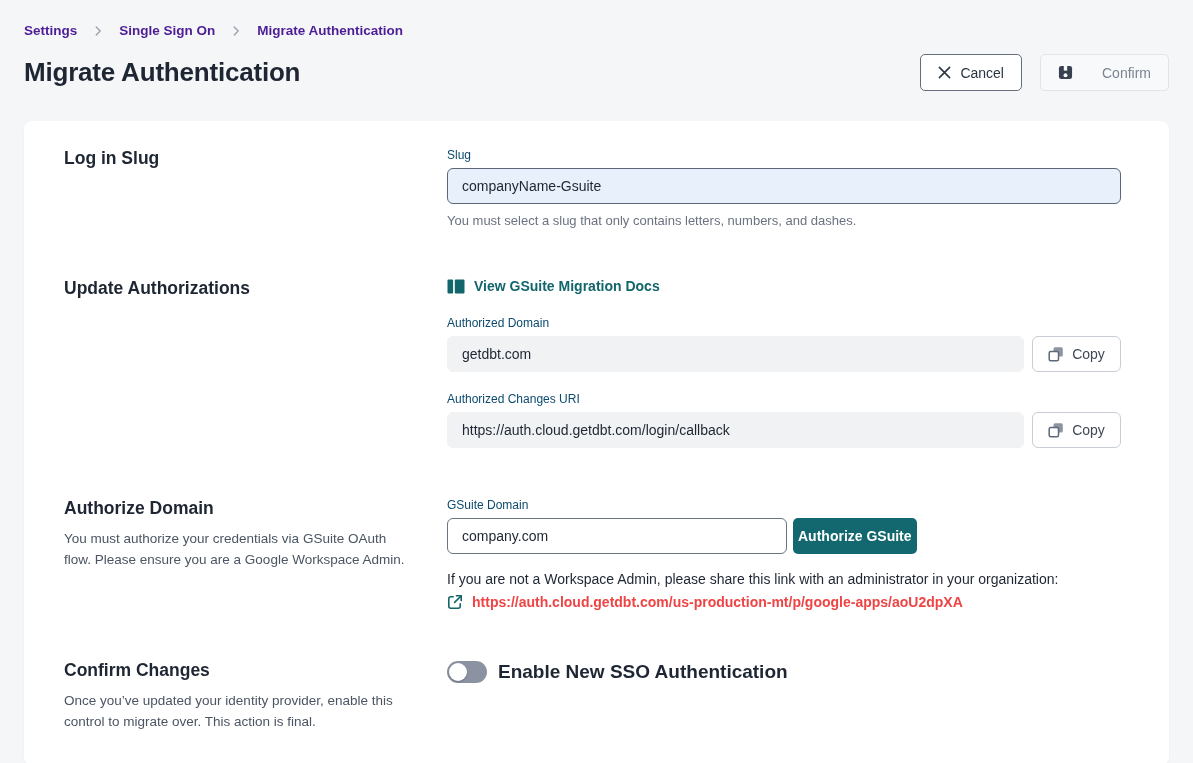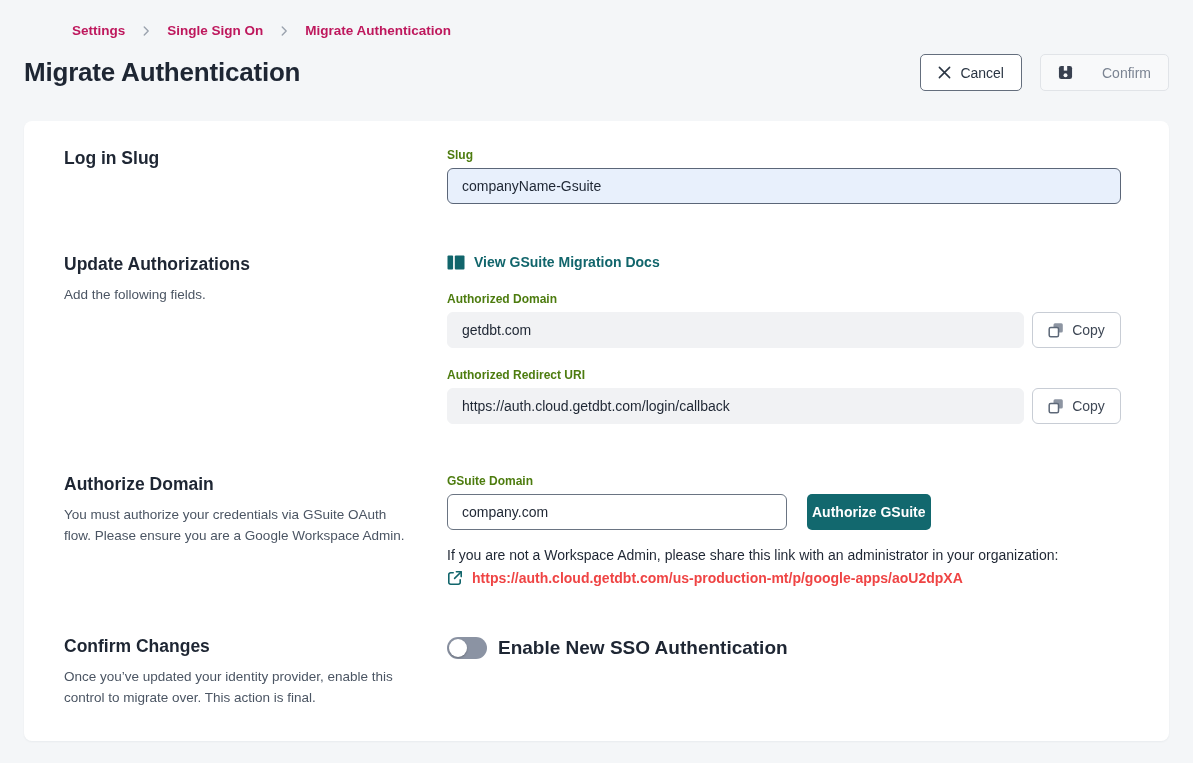--- a/index.html
+++ b/index.html
@@ -4,57 +4,57 @@
 <style>
   * { box-sizing: border-box; margin: 0; padding: 0; }
   html,body { width:1193px; height:763px; }
   body {
     background:#f4f6f8;
     font-family:"Liberation Sans", sans-serif;
     color:#1f2a38;
     overflow:hidden;
   }
   .header { padding:23px 24px 0 24px; }
-  .breadcrumb { display:flex; align-items:center; font-size:13.5px; font-weight:600; color:#be185d;margin-left:48px; }
+  .breadcrumb { display:flex; align-items:center; font-size:13.5px; font-weight:600; color:#4c1d95; }
   .breadcrumb .crumb { cursor:pointer; }
   .breadcrumb .crumb.current { font-weight:700; }
   .breadcrumb .sep { margin:0 14px; display:inline-flex; }
   .title-row { display:flex; justify-content:space-between; align-items:center; margin-top:16px; }
   h1 { font-size:26px; font-weight:700; letter-spacing:-0.2px; color:#1e2633; }
   .hdr-buttons { display:flex; gap:18px; }
   .btn { display:inline-flex; align-items:center; gap:9px; height:37px; padding:4px 17px;
          border-radius:5px; font-size:14px; font-family:inherit; cursor:pointer; }
   .btn-cancel { background:#ffffff; border:1px solid #646e7d; color:#2a3543; }
   .btn-confirm { background:#f8f9fa; border:1px solid #e1e4e8; color:#7b8492;gap:29px; }
 
   .card { background:#ffffff; border-radius:8px; margin:30px 24px 12px 24px;
           padding:27px 48px 32px 40px; box-shadow:0 1px 2px rgba(20,30,50,.05); }
   .row { display:grid; grid-template-columns:383px 1fr; margin-bottom:50px; }
   .row:last-child { margin-bottom:0; }
   h2 { font-size:17.5px; font-weight:700; color:#1e2633; margin-bottom:9px; }
   .section-desc { font-size:13.5px; line-height:1.6; color:#4b5563; max-width:345px; }
 
-  .field-label { font-size:12px; font-weight:700; color:#4d7c0f; margin-bottom:6px; }
+  .field-label { font-size:12px; font-weight:400; color:#0c4a6e; margin-bottom:6px; }
   .text-input { width:100%; height:36px; border-radius:6px; font-size:14px; padding:0 14px;
                 font-family:inherit; color:#1e2633; outline:none; }
   .input-slug { background:#e8f0fc; border:1px solid #5b6678; }
   .input-readonly { background:#f1f2f4; border:1px solid #f1f2f4; }
   .input-plain { background:#ffffff; border:1px solid #6a7482; }
   .helper { font-size:13px; color:#6b7380; margin-top:9px; }
 
   .docs-link { display:inline-flex; align-items:center; gap:9px; color:#11656b;
                font-size:14px; font-weight:700; cursor:pointer; }
   .field-block { margin-top:18px; }
   .copy-row { display:flex; gap:8px; }
   .copy-row .text-input { flex:1; }
   .btn-copy { display:inline-flex; align-items:center; justify-content:center; gap:8px;
               width:89px; height:36px; background:#fff; border:1px solid #c8cdd5;
               border-radius:6px; font-size:14px; color:#3f4856; font-family:inherit; cursor:pointer; }
 
-  .authorize-row { display:flex; gap:20px; }
+  .authorize-row { display:flex; gap:6px; }
   .authorize-row .text-input { width:340px; }
   .btn-authorize { height:36px; padding:0 5px; background:#12686e; border:none; border-radius:5px;
                    color:#ffffff; font-size:14px; font-weight:700; font-family:inherit; cursor:pointer; }
   .admin-note { font-size:14px; color:#1e2633; margin-top:17px; }
   .share-link-row { display:flex; align-items:center; gap:9px; margin-top:7px; }
   .share-link { color:#ef4444; font-size:14px; font-weight:700; cursor:pointer; text-decoration:none; }
 
   .toggle-row { display:flex; align-items:center; gap:11px; padding-top:1px; }
   .toggle { width:40px; height:22px; border-radius:11px; background:#8b93a3; position:relative;
             cursor:pointer; flex:0 0 auto; }
@@ -111,27 +111,27 @@
 
 <div class="card">
 
   <div class="row">
     <div>
       <h2>Log in Slug</h2>
     </div>
     <div>
       <div class="field-label">Slug</div>
       <input class="text-input input-slug" type="text" value="companyName-Gsuite" style="">
+      <div class="helper">You must select a slug that only contains letters, numbers, and dashes.</div>
     </div>
   </div>
 
   <div class="row">
     <div>
       <h2>Update Authorizations</h2>
-      <div class="section-desc">Add the following fields.</div>
     </div>
     <div>
       <a class="docs-link">
         <span class="icon">
           <svg width="18" height="15" viewBox="0 0 18 15">
               <rect x="0.5" y="0.5" width="5.6" height="14" rx="1" fill="#11656b"></rect>
               <rect x="7.8" y="0.5" width="9.7" height="14" rx="1" fill="#11656b"></rect>
             </svg>
         </span>
         <span>View GSuite Migration Docs</span>
@@ -147,21 +147,21 @@
                   <rect x="5.5" y="1.2" width="9.3" height="9.3" rx="1.5" fill="#8d95a2"></rect>
                   <rect x="1.2" y="5.5" width="9.3" height="9.3" rx="1.5" fill="#ffffff" stroke="#5d6878" stroke-width="1.5"></rect>
                 </svg>
             </span>
             <span>Copy</span>
           </button>
         </div>
       </div>
 
       <div class="field-block" style="margin-top:20px;">
-        <div class="field-label">Authorized Redirect URI</div>
+        <div class="field-label">Authorized Changes URI</div>
         <div class="copy-row">
           <input class="text-input input-readonly" type="text" readonly="" value="https://auth.cloud.getdbt.com/login/callback" style="">
           <button class="btn-copy">
             <span class="icon">
               <svg width="16" height="16" viewBox="0 0 16 16">
                   <rect x="5.5" y="1.2" width="9.3" height="9.3" rx="1.5" fill="#8d95a2"></rect>
                   <rect x="1.2" y="5.5" width="9.3" height="9.3" rx="1.5" fill="#ffffff" stroke="#5d6878" stroke-width="1.5"></rect>
                 </svg>
             </span>
             <span>Copy</span>

